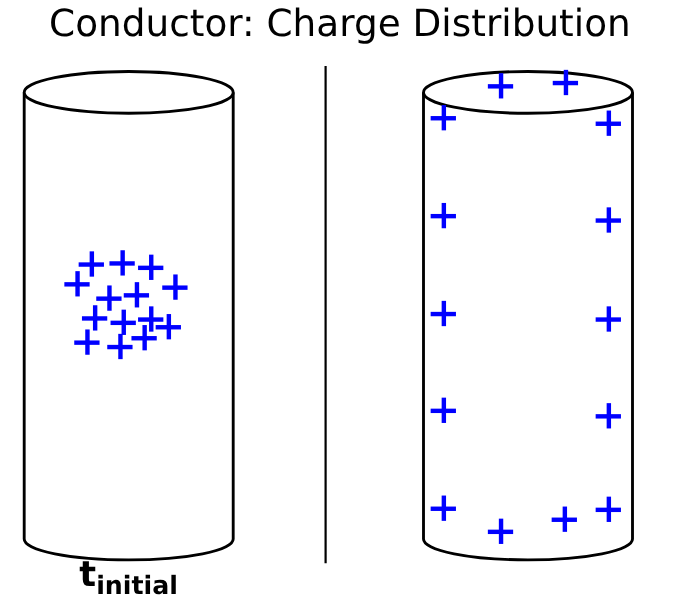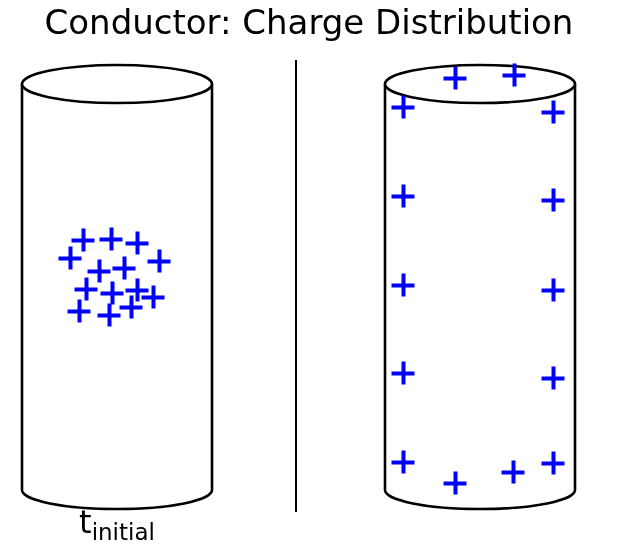--- a/index.html
+++ b/index.html
@@ -78,20 +78,21 @@
     margin-left: -2px;
     background: var(--plus-color, #0000ff);
   }
   .time-label {
     position: absolute;
     top: 503px;
     transform: translateX(-50%);
     font-size: 32px;
     color: #000000;
     white-space: nowrap;
+    font-weight: bold;
   }
   .time-label sub {
     font-size: 23px;
     vertical-align: baseline;
     position: relative;
     top: 7px;
   }
   .label-left { left: 117px; }
   .label-right { left: 482px; }
 </style>

